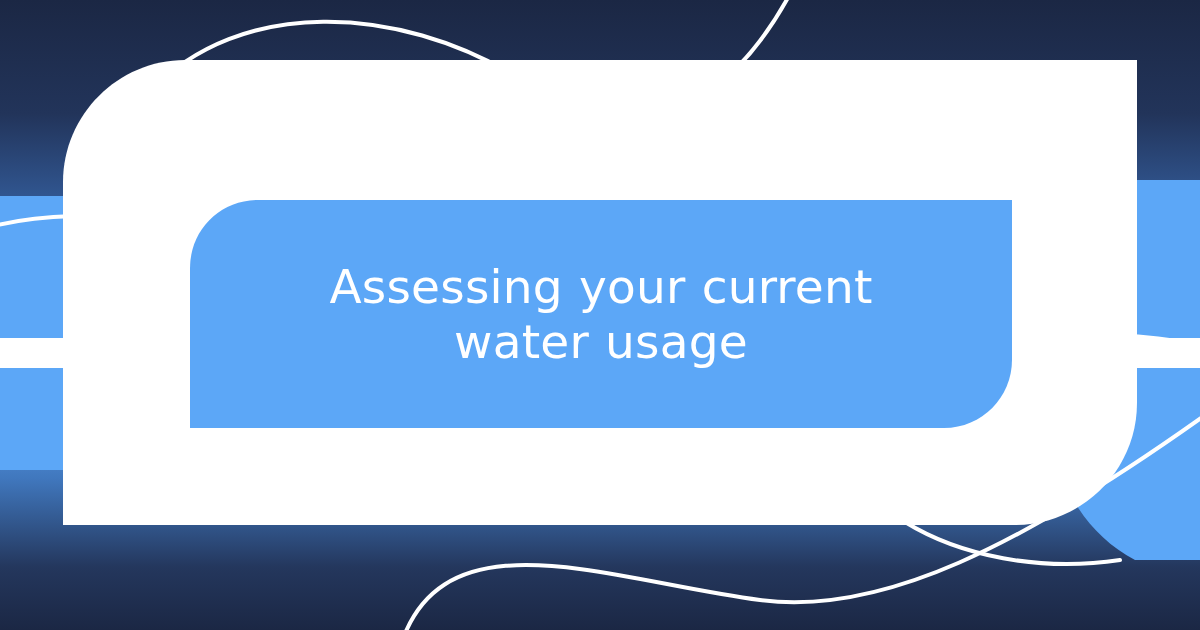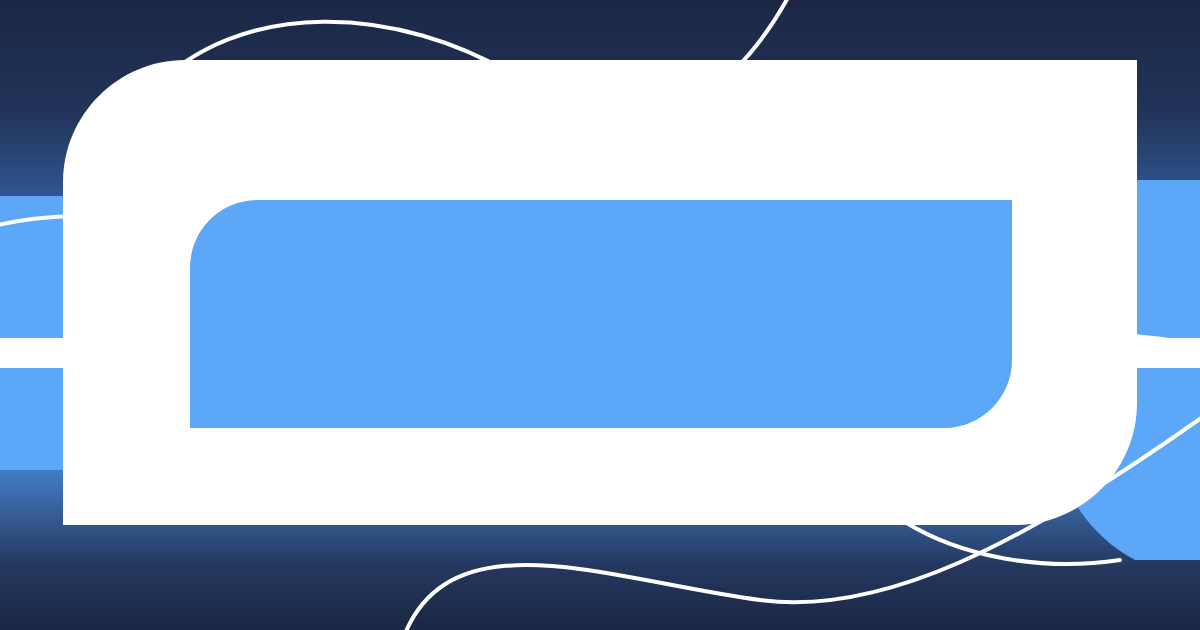--- a/index.html
+++ b/index.html
@@ -87,14 +87,17 @@
   <svg class="layer" viewBox="0 0 1200 630" preserveAspectRatio="none" aria-hidden="true">
     <g fill="none" stroke="#ffffff" stroke-width="4" stroke-linecap="round">
       <path d="M 150 92 C 240 -4 400 6 515 76 C 600 128 705 150 790 -6"></path>
       <path d="M -20 230 C 30 214 110 210 186 226"></path>
       <path d="M 1018 344 C 1090 330 1150 334 1215 348"></path>
       <path d="M 404 636 C 452 516 610 580 760 600 C 880 616 1020 548 1215 408"></path>
       <path d="M 905 522 C 960 556 1040 572 1120 560"></path>
     </g>
   </svg>
 
+  <div class="headline-wrap">
+    <h1 class="headline">Assessing your current water usage</h1>
+  </div>
 
 </div>
 
 </body></html>

